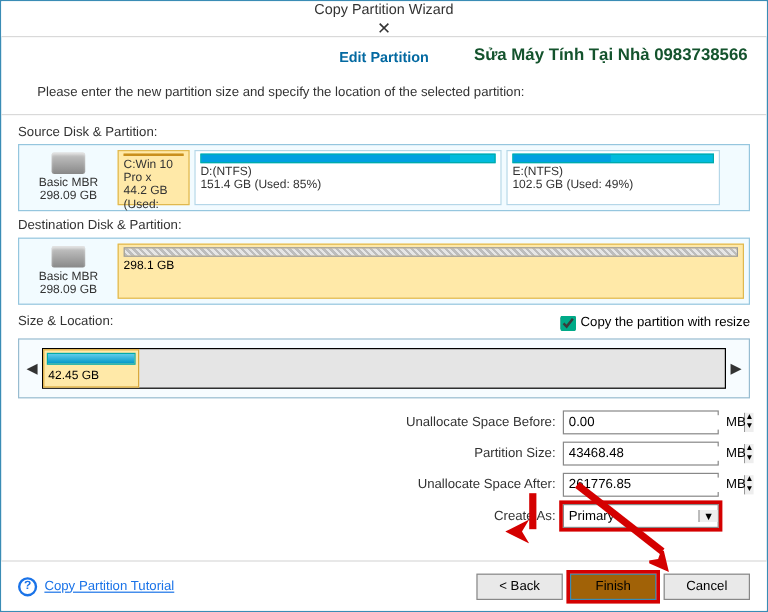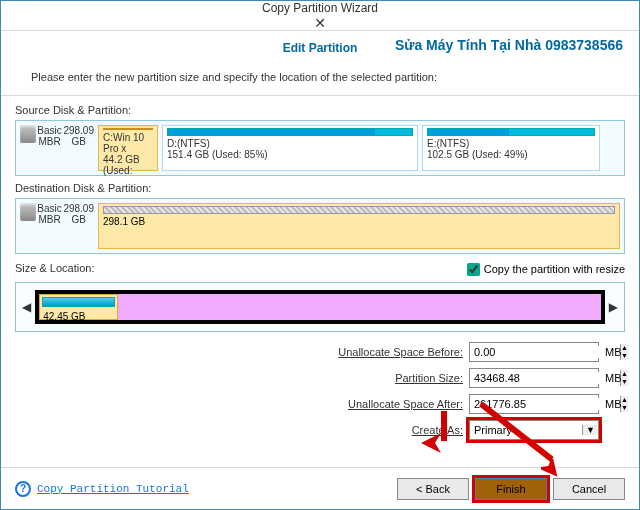--- a/index.html
+++ b/index.html
@@ -4,57 +4,57 @@
 <style>
   * { box-sizing: border-box; margin: 0; padding: 0; font-family: "Segoe UI", Tahoma, sans-serif; }
   body { width: 640px; height: 510px; background: #fff; border: 1px solid #3a8cb5; position: relative; overflow: hidden; }
   .titlebar { height: 30px; background: #fff; display: flex; align-items: center; padding: 0 6px; border-bottom: 1px solid #d9d9d9; flex-direction: column; }
   .title-icon { width: 16px; height: 16px; background: linear-gradient(135deg, #ffb300, #ff8800); border-radius: 2px; margin-right: 6px; }
   .title-text { font-size: 12px; color: #333; flex: 1; }
   .close-x { width: 40px; text-align: center; font-size: 14px; color: #333; cursor: pointer; }
   .header { padding: 10px 18px 12px; border-bottom: 1px solid #d9d9d9; position: relative; }
   .header h3 { font-size: 12px; font-weight: bold; color: #0369a1; margin-bottom: 16px; text-align: center; }
   .header p { font-size: 11px; color: #333; margin-left: 12px; }
-  .watermark { position: absolute; right: 16px; top: 36px; color: #0369a1; font-size: 14px; font-weight: bold; z-index: 5; }
+  .watermark { position: absolute; right: 16px; top: 36px; color: #14532d; font-size: 14px; font-weight: bold; z-index: 5; }
   .content { padding: 6px 14px 8px; }
   .section-label { font-size: 11px; color: #333; margin: 2px 0 4px; }
   .disk-panel { border: 1px solid #95c6de; background: #f2fbff; padding: 4px; display: flex; gap: 4px; align-items: stretch; height: 56px; }
-  .disk-head { width: 74px; text-align: center; font-size: 10px; color: #333; display: flex; flex-direction: row; justify-content: center; }
+  .disk-head { width: 74px; text-align: center; font-size: 10px; color: #333; display: flex; flex-direction: column; justify-content: center; }
   .disk-img { width: 28px; height: 18px; margin: 0 auto 2px; background: linear-gradient(#c8c8c8,#888); border-radius: 2px; box-shadow: inset 0 2px 2px rgba(255,255,255,.5); }
   .part-box { border: 1px solid #b5d7e8; background: #fff; padding: 2px 4px 0; font-size: 10px; color: #333; position: relative; display: flex; flex-direction: column; }
   .part-box.sel { background: #ffe9a8; border-color: #e0b84e; }
   .part-bar { height: 8px; border: 1px solid #0aa; background: #0bd; margin-bottom: 2px; position: relative; }
   .part-bar .fill { position: absolute; inset: 0; background: #00a0e0; }
   .part-bar.unalloc { background: repeating-linear-gradient(45deg,#bdbdbd 0,#bdbdbd 2px,#e6e6e6 2px,#e6e6e6 4px); border-color:#999; }
   .part-bar.sel { background:#e7b64b; border-color:#c98f1d; }
   .dest-panel { border: 1px solid #95c6de; background: #f2fbff; padding: 4px; display: flex; gap: 4px; height: 56px; }
   .dest-unalloc { flex: 1; border: 1px solid #e0b84e; background: #ffe9a8; padding: 2px 4px 0; font-size: 10px; }
   .sizeloc-row { display: flex; justify-content: space-between; align-items: center; margin-top: 6px; gap: 31px; }
   .chk { display: flex; gap: 4px; font-size: 11px; align-items: center; padding-left: 19px; }
   .chk input { accent-color: #0a8; }
   .slider-panel { border: 1px solid #98bcd0; background: #f7fcff; padding: 6px; display: flex; align-items: center; gap: 4px; height: 50px; margin-top: 4px; }
   .tri { font-size: 12px; color: #333; }
-  .slider-track { flex: 1; height: 34px; border: 4px solid #000000; background: #f0abfc; position: relative; padding-left: 11px; }
+  .slider-track { flex: 1; height: 34px; border: 1px solid #000000; background: #e5e5e5; position: relative; padding-left: 11px; }
   .slider-thumb { position: absolute; left: 0; top: 0; height: 100%; width: 14%; border: 1px solid #d9a83b; background: #ffe9a8; }
   .slider-thumb .bar { height: 10px; margin: 2px; background: linear-gradient(#5ecbea,#0097c7); border: 1px solid #0aa; }
   .slider-thumb .lbl { font-size: 10px; padding: 2px 3px; }
   .form-rows { margin-top: 10px; }
   .form-row { display: flex; align-items: center; justify-content: flex-end; gap: 6px; margin-bottom: 6px; font-size: 11px; }
-  .form-row label { width: 170px; text-align: right; color: #333; text-decoration: underline; }
+  .form-row label { width: 170px; text-align: right; color: #333; }
   .spin, .combo { width: 130px; height: 20px; border: 1px solid #888; display: flex; align-items: center; }
   .spin input, .combo span { border: none; flex: 1; font-size: 11px; padding: 0 4px; background: #fff; outline: none; }
   .spin .btns { width: 14px; display: flex; flex-direction: column; border-left: 1px solid #999; }
   .spin .btns div { flex: 1; font-size: 7px; text-align: center; line-height: 8px; background: #eee; cursor: pointer; }
   .combo { position: relative; }
   .combo .dd { width: 16px; text-align: center; border-left: 1px solid #999; font-size: 9px; cursor: pointer; background: #eee; }
   .combo.hl { outline: 3px solid #d40000; }
   .footer { position: absolute; left: 0; right: 0; bottom: 0; height: 42px; border-top: 1px solid #d9d9d9; display: flex; align-items: center; padding: 0 14px; gap: 6px; background: #fff; }
   .help { display: flex; align-items: center; gap: 6px; font-size: 11px; flex: 1; }
   .help-icon { width: 16px; height: 16px; border-radius: 50%; border: 2px solid #1a73e8; color: #1a73e8; font-size: 10px; font-weight: bold; text-align: center; line-height: 12px; }
-  .help a { color: #1a73e8; text-decoration: underline; font-family: Liberation Mono, monospace; }
+  .help a { color: #1a73e8; text-decoration: underline; }
   .btn { min-width: 72px; height: 22px; font-size: 11px; border: 1px solid #888; background: #e9e9e9; cursor: pointer; }
   .btn.primary { background: #a16207; border-color: #3a8cb5; }
   .btn.hl { outline: 3px solid #d40000; }
   .arrow-body { position: absolute; background: #d40000; z-index: 9; transform-origin: left center; }
 </style>
 </head>
 <body>
 
 <div class="titlebar">
   <div class="title-icon"></div>

